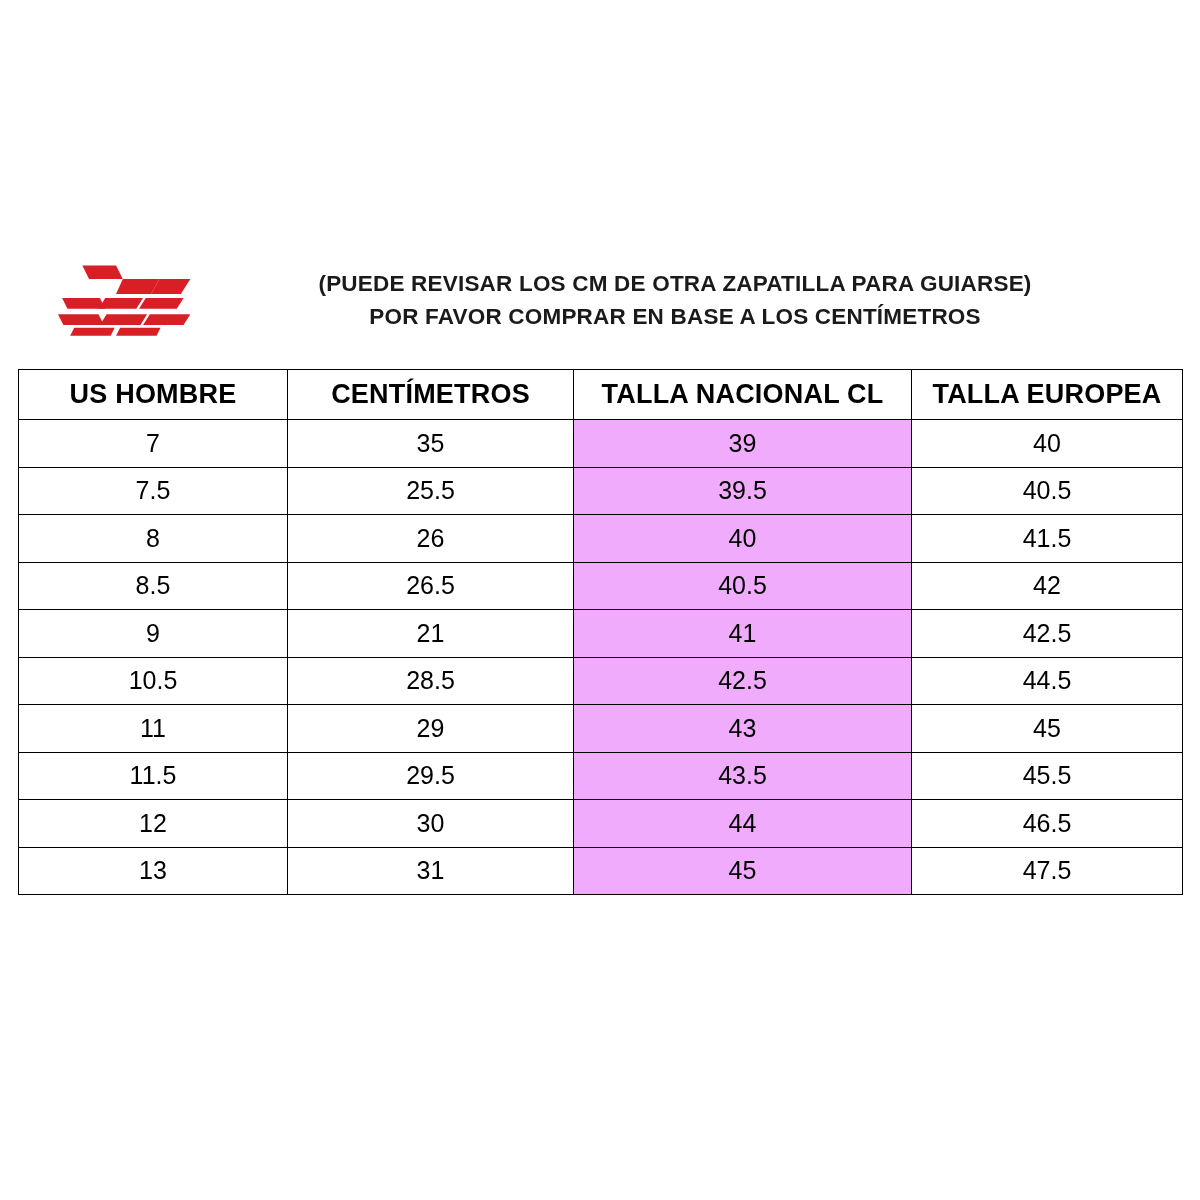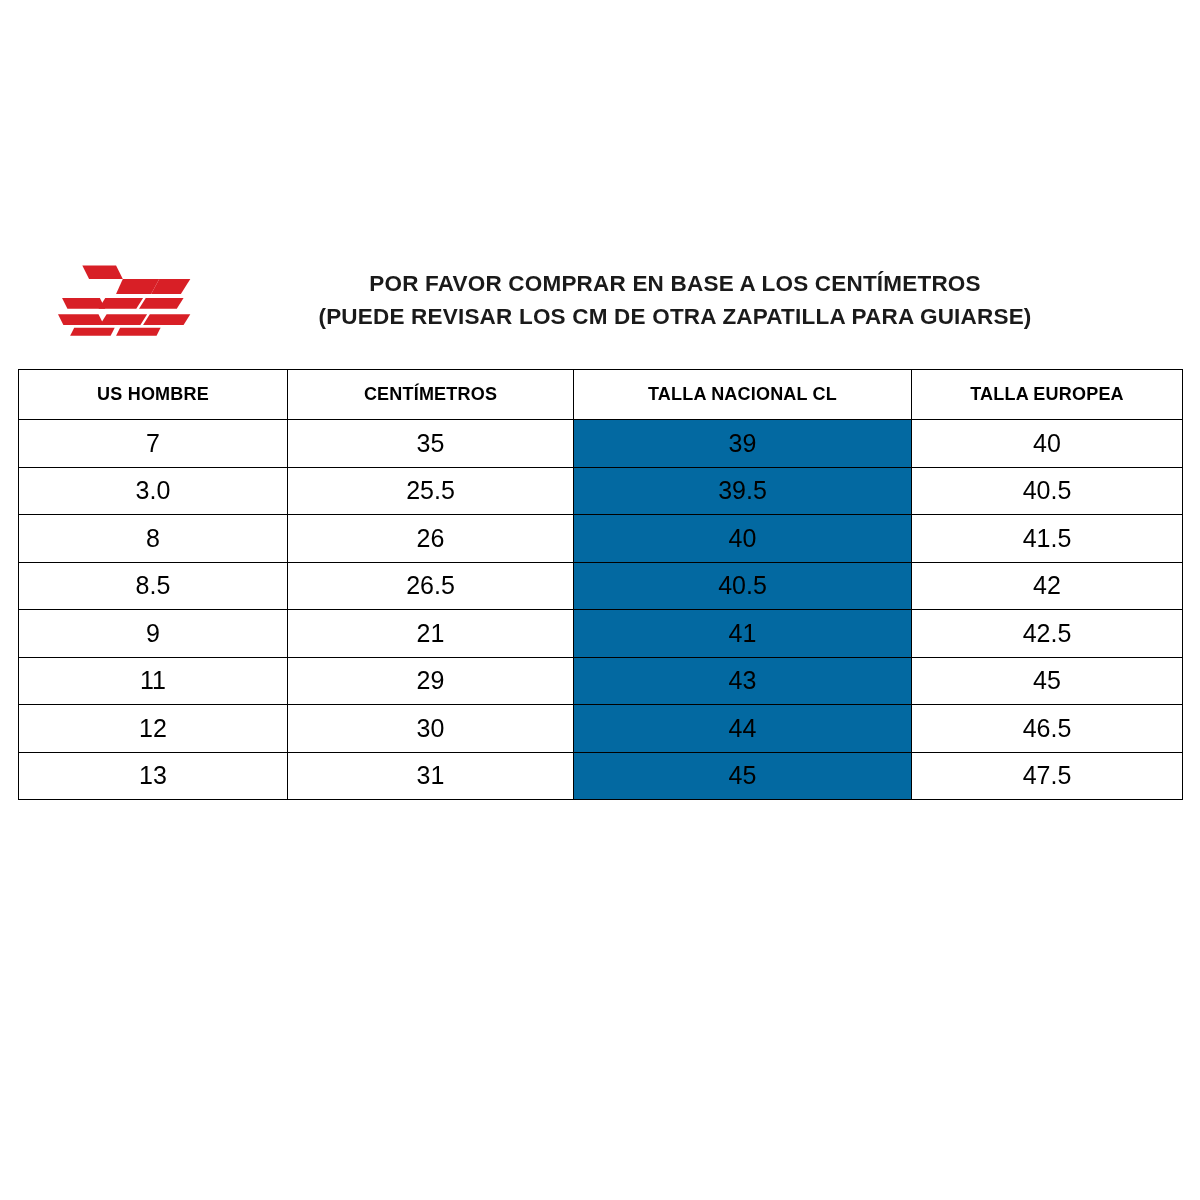--- a/index.html
+++ b/index.html
@@ -87,36 +87,36 @@
     text-align: center;
     font-size: 25px;
     color: #000000;
     height: 47.5px;
     padding: 0;
     box-sizing: border-box;
   }
 
   table.size-table th {
     font-weight: bold;
-    font-size: 18px;
+    font-size: 27px;
     height: 50px;
     letter-spacing: 0.2px;
   }
 
   table.size-table td {
     font-weight: normal;
   }
 
   col.c1 { width: 269px; }
   col.c2 { width: 286px; }
   col.c3 { width: 338px; }
   col.c4 { width: 271px; }
 
   .shaded {
-    background: #0369a1;
+    background: #f0abfc;
   }
 </style>
 </head>
 <body>
 
 <div class="sheet">
 
   <div class="header">
 
     <div class="logo-wrap">
@@ -131,22 +131,22 @@
           <polygon points="0,80 60,80 68,96 8,96"></polygon>
           <polygon points="72,80 132,80 122,96 62,96"></polygon>
           <polygon points="136,80 196,80 186,96 126,96"></polygon>
           <polygon points="24,100 84,100 78,112 18,112"></polygon>
           <polygon points="92,100 152,100 146,112 86,112"></polygon>
         </g>
       </svg>
     </div>
 
     <div class="title-wrap">
+      <div class="title-line">(PUEDE REVISAR LOS CM DE OTRA ZAPATILLA PARA GUIARSE)</div>
       <div class="title-line">POR FAVOR COMPRAR EN BASE A LOS CENTÍMETROS</div>
-      <div class="title-line">(PUEDE REVISAR LOS CM DE OTRA ZAPATILLA PARA GUIARSE)</div>
     </div>
 
   </div>
 
   <div class="table-wrap">
     <table class="size-table">
       <colgroup>
         <col class="c1">
           <col class="c2">
           <col class="c3">
@@ -161,21 +161,21 @@
         </tr>
       </thead>
       <tbody id="table-body">
           <tr>
             <td>7</td>
             <td>35</td>
             <td class="shaded">39</td>
             <td>40</td>
           </tr>
           <tr>
-            <td>3.0</td>
+            <td>7.5</td>
             <td>25.5</td>
             <td class="shaded">39.5</td>
             <td>40.5</td>
           </tr>
           <tr>
             <td>8</td>
             <td>26</td>
             <td class="shaded">40</td>
             <td>41.5</td>
           </tr>
@@ -185,26 +185,38 @@
             <td class="shaded">40.5</td>
             <td>42</td>
           </tr>
           <tr>
             <td>9</td>
             <td>21</td>
             <td class="shaded">41</td>
             <td>42.5</td>
           </tr>
           <tr>
+            <td>10.5</td>
+            <td>28.5</td>
+            <td class="shaded">42.5</td>
+            <td>44.5</td>
+          </tr>
+          <tr>
             <td>11</td>
             <td>29</td>
             <td class="shaded">43</td>
             <td>45</td>
           </tr>
           <tr>
+            <td>11.5</td>
+            <td>29.5</td>
+            <td class="shaded">43.5</td>
+            <td>45.5</td>
+          </tr>
+          <tr>
             <td>12</td>
             <td>30</td>
             <td class="shaded">44</td>
             <td>46.5</td>
           </tr>
           <tr>
             <td>13</td>
             <td>31</td>
             <td class="shaded">45</td>
             <td>47.5</td>

